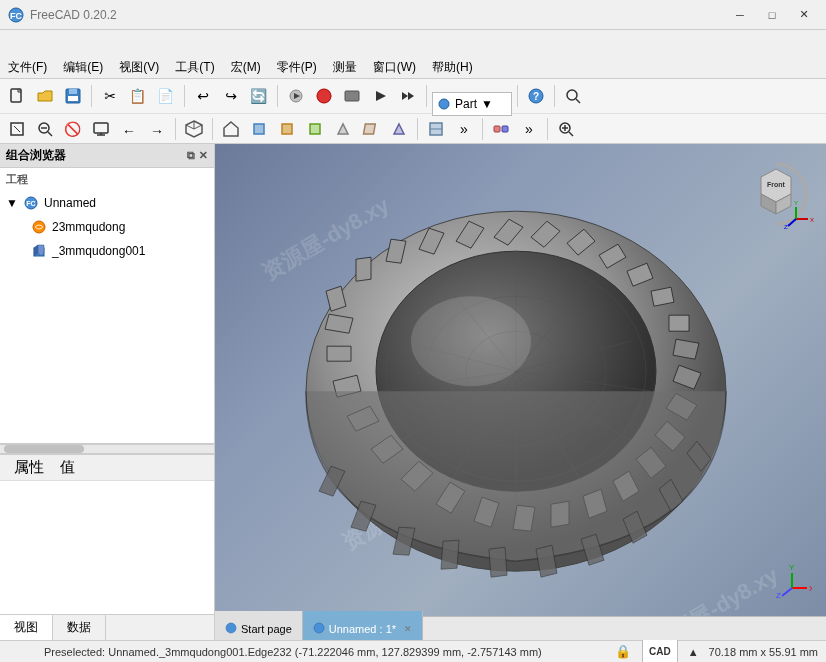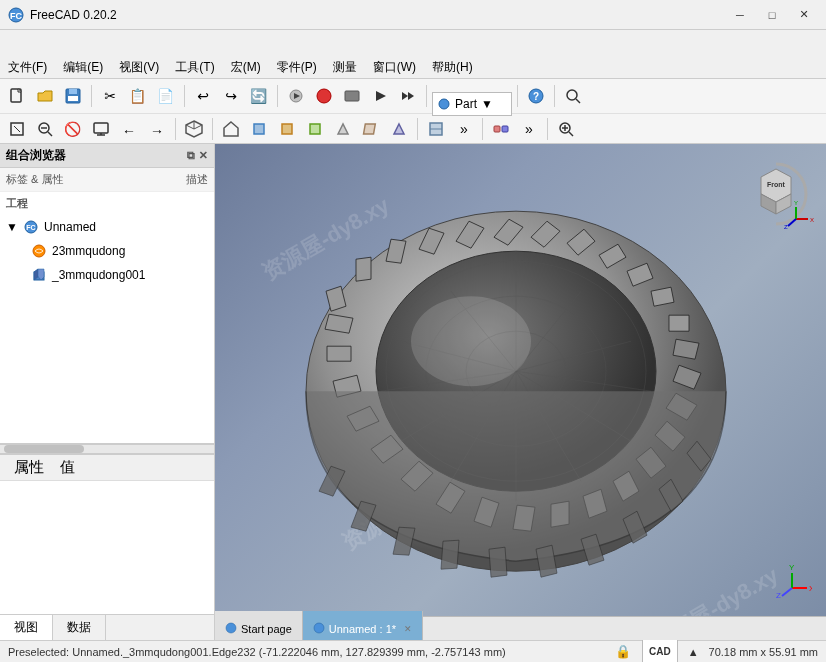--- a/index.html
+++ b/index.html
@@ -9,21 +9,21 @@
     #title-bar {
       background: #f0f0f0;
       display: flex;
       align-items: center;
       height: 30px;
       padding: 0 8px;
       border-bottom: 1px solid #ccc;
       flex-shrink: 0;
     }
     #title-bar .app-icon { width: 16px; height: 16px; margin-right: 6px; flex-shrink: 0; }
-    #title-bar .title-text { font-size: 12px; color: #000000; flex: 1; }
+    #title-bar .title-text { font-size: 12px; color: #737373; flex: 1; }
     #title-bar .win-controls { display: flex; gap: 4px; }
     #title-bar .win-btn {
       width: 28px; height: 20px; background: transparent; border: none; cursor: pointer;
       display: flex; align-items: center; justify-content: center; font-size: 11px; color: #333;
     }
 
     
     #menu-bar {
       background: #f0f0f0;
       display: flex;
@@ -270,21 +270,21 @@
       border-top: 1px solid #ccc;
       height: 22px;
       display: flex;
       align-items: center;
       padding: 0 8px;
       font-size: 11px;
       color: #333;
       flex-shrink: 0;
       gap: 8px;
     }
-    #status-bar .status-main { flex: 1; }
+    #status-bar .status-main { flex: 1; margin-left: 36px; }
     #status-bar .status-right { display: flex; align-items: center; gap: 10px; }
     #status-bar .lock-icon { font-size: 13px; }
     .cad-badge {
       background: #fff;
       border: 1px solid #bbb;
       padding: 13px 6px;
       font-size: 10px;
       font-weight: bold;
       cursor: pointer;
     }
@@ -508,24 +508,20 @@
     <div id="panel-header">
       <span>组合浏览器</span>
       <div class="panel-actions">
         <span class="panel-btn">⧉</span>
         <span class="panel-btn">✕</span>
       </div>
     </div>
 
 
     <div id="panel-tree">
-      <div class="tree-header">
-        <span>标签 &amp; 属性</span>
-        <span>描述</span>
-      </div>
       <div style="padding: 4px 6px; font-size: 11px; color: #555; font-weight: bold;">工程</div>
 
       <div class="tree-item">
         <span class="indent">▼</span>
         <span class="icon">
           <svg width="16" height="16" viewBox="0 0 16 16">
               <circle cx="8" cy="8" r="6" fill="#4a90d9" stroke="#2060a0" stroke-width="1"></circle>
               <text x="8" y="11" text-anchor="middle" font-size="7" fill="white" font-weight="bold">FC</text>
             </svg>
         </span>

